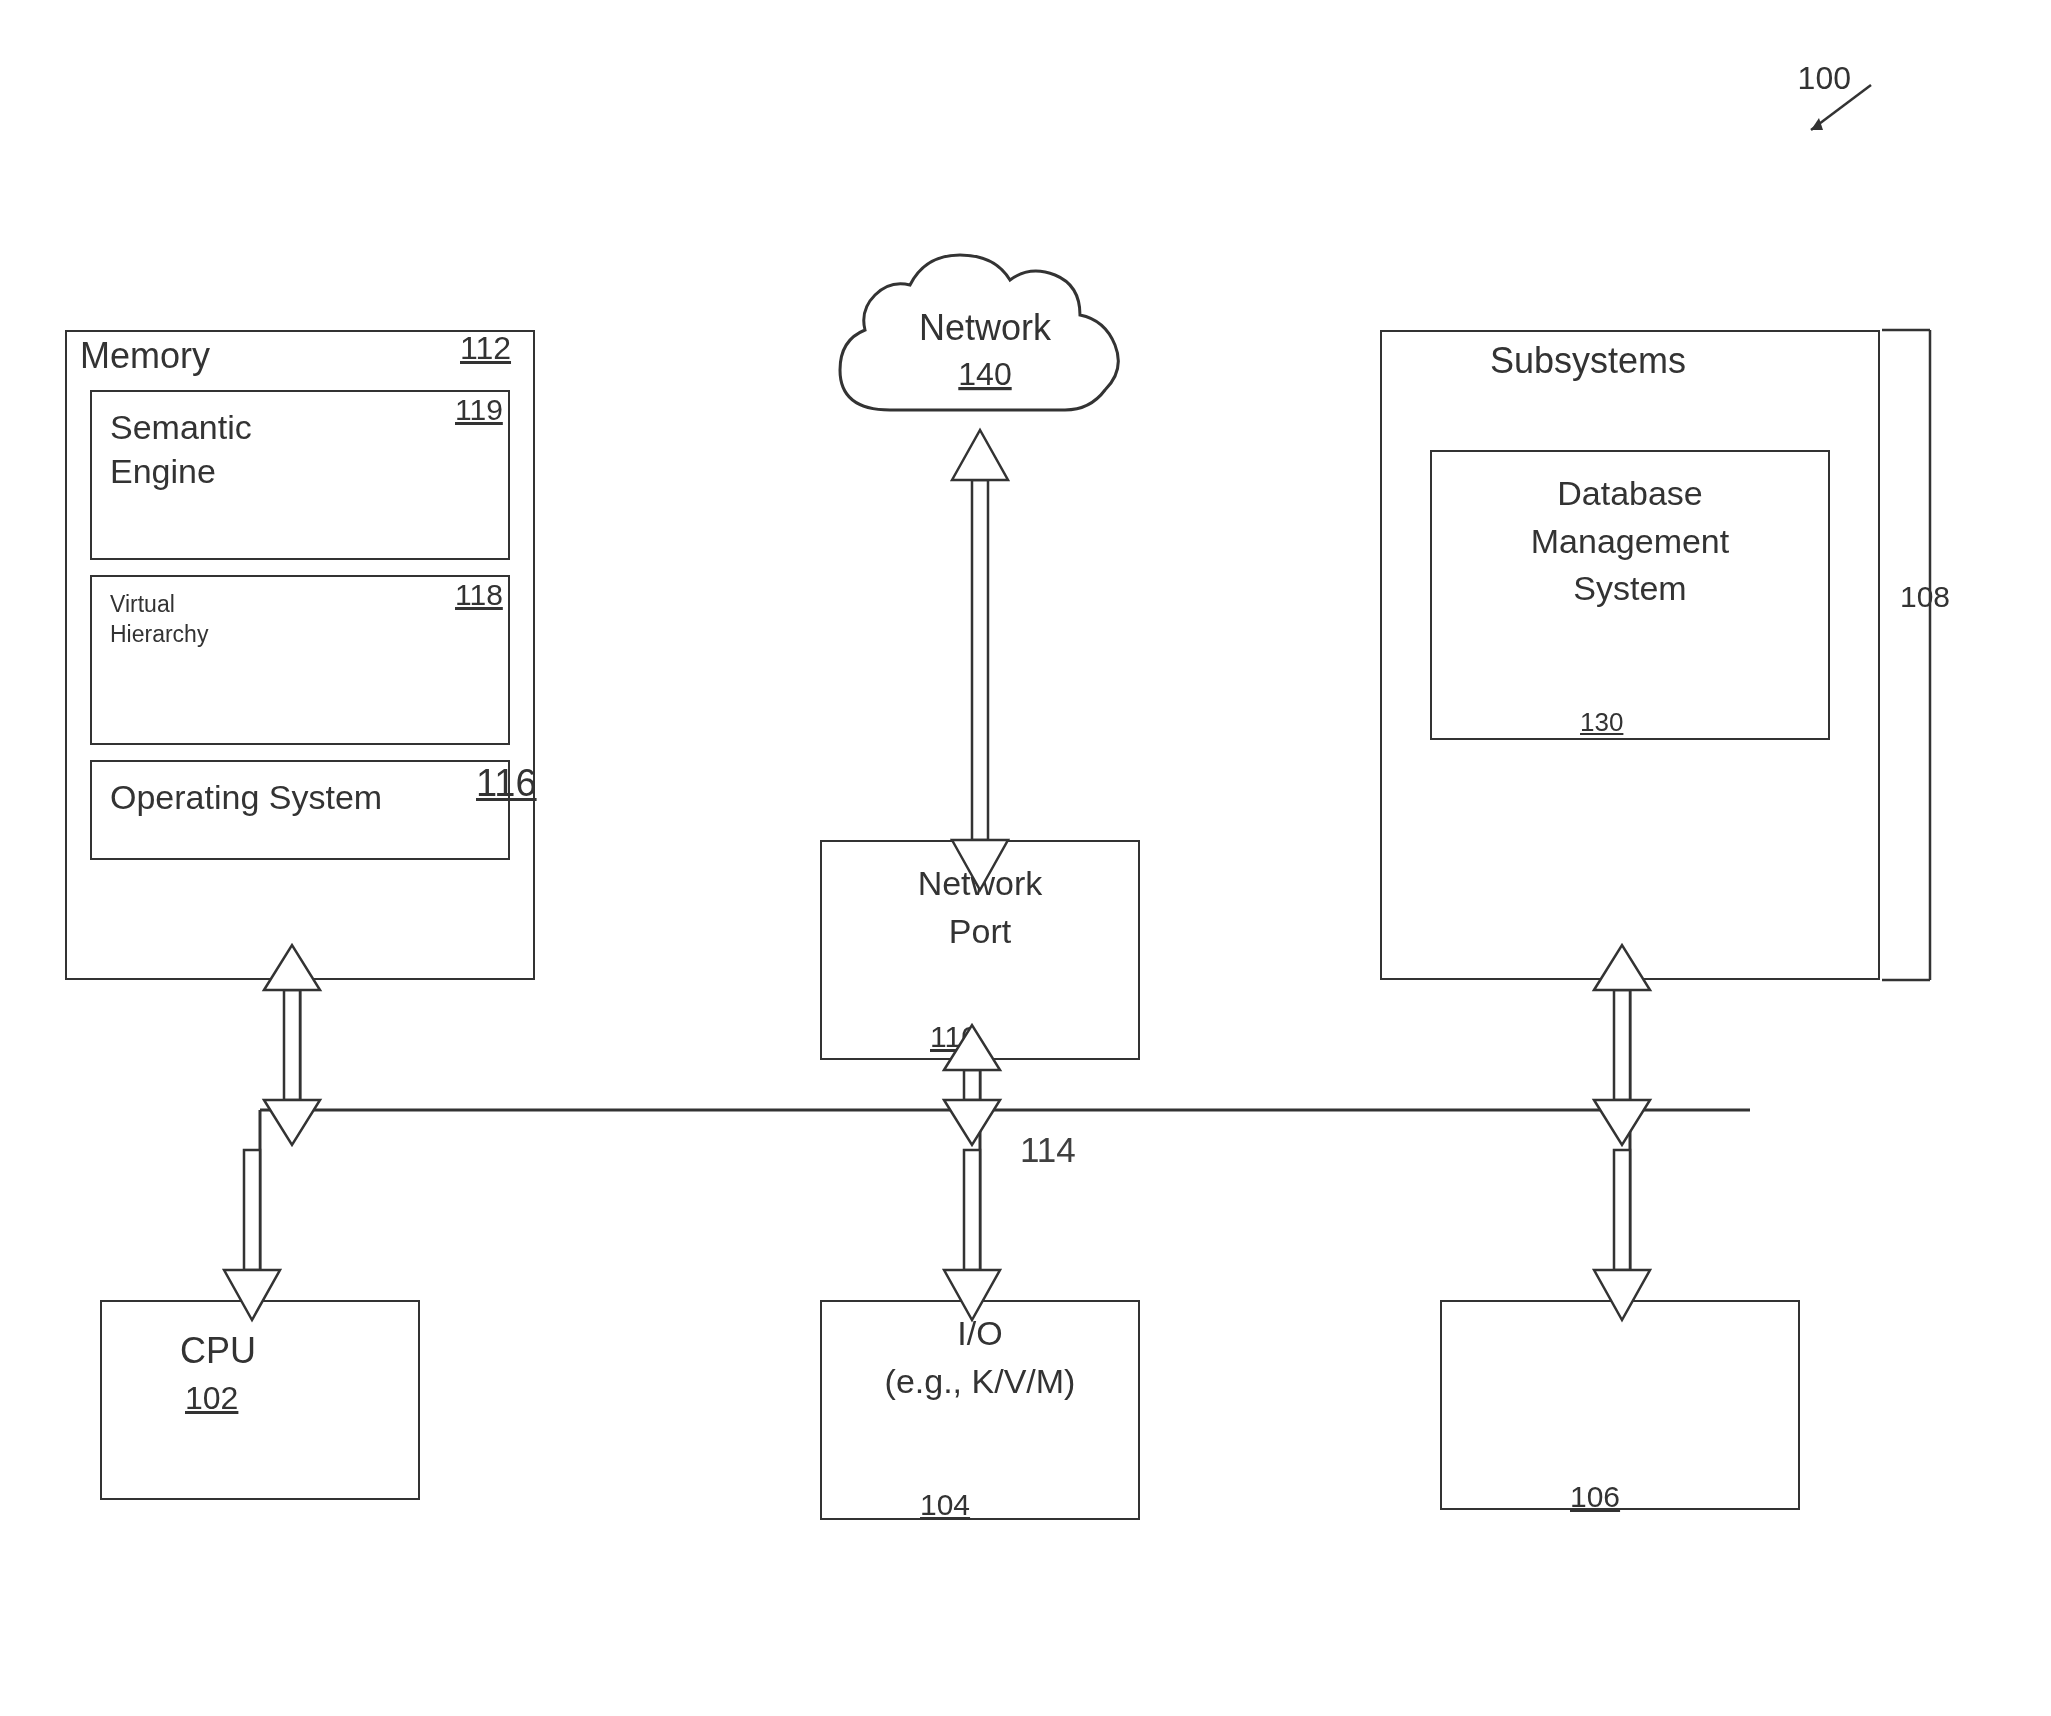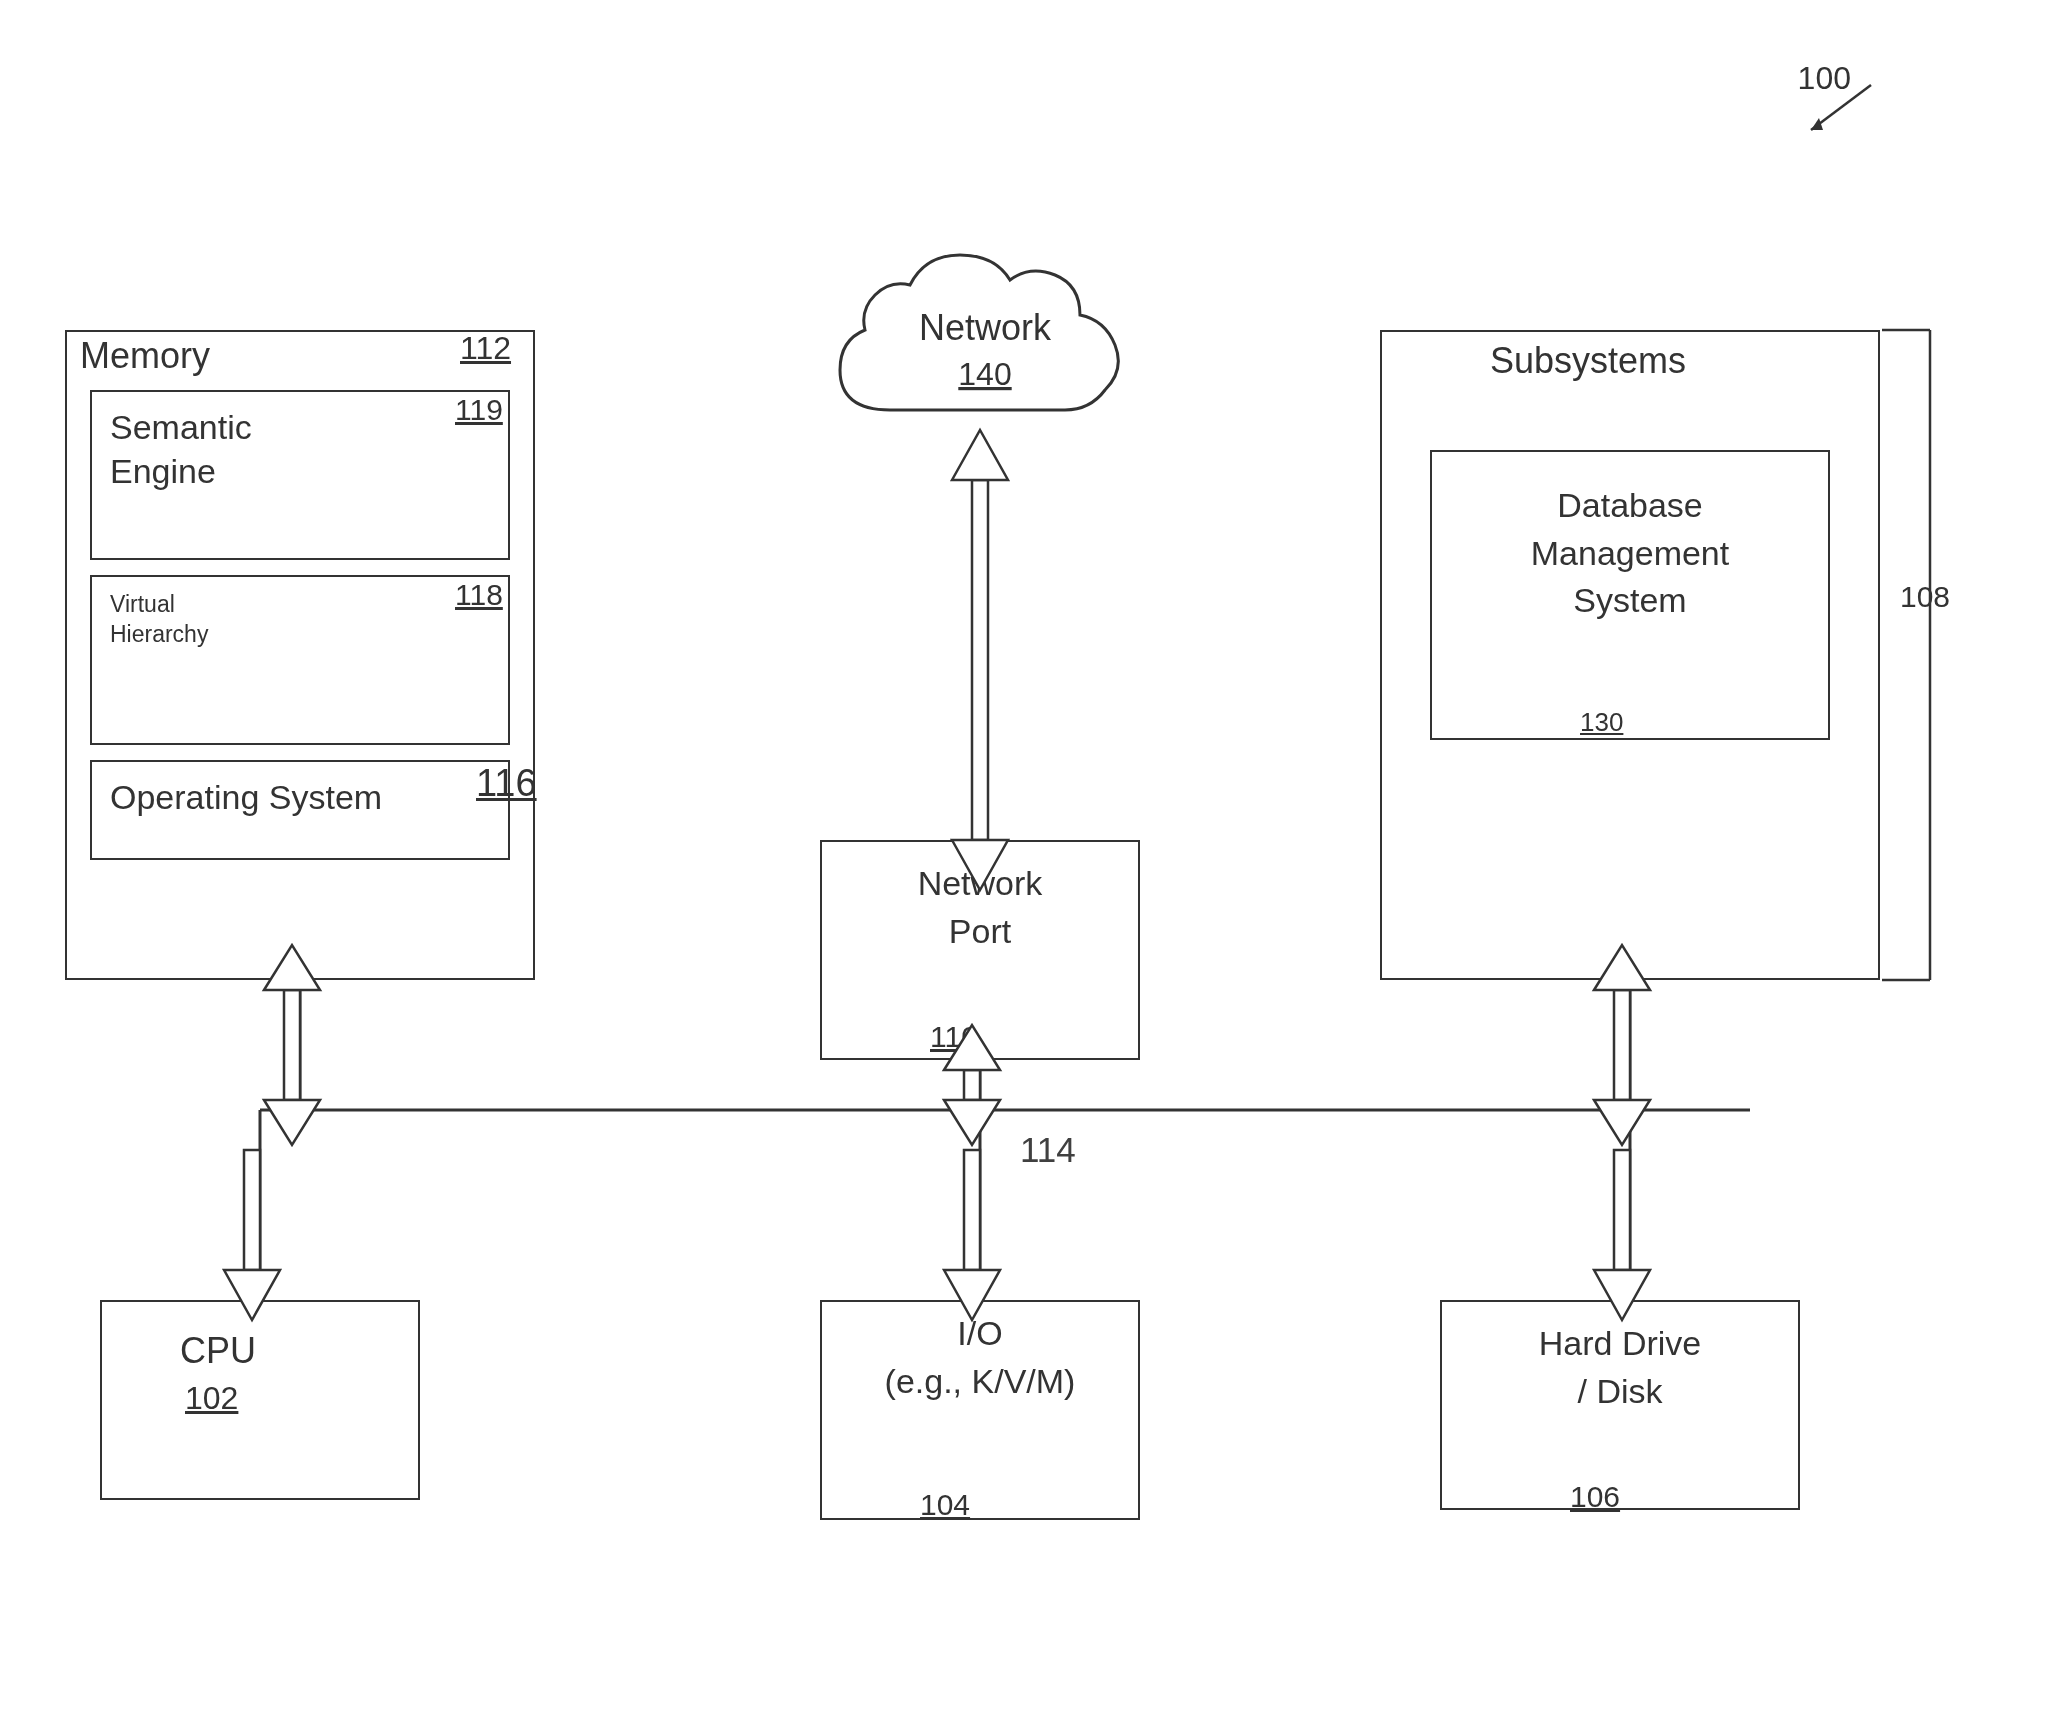--- a/index.html
+++ b/index.html
@@ -162,21 +162,20 @@
     }
     .db-label {
       position: absolute;
       top: 470px;
       left: 1470px;
       font-size: 34px;
       color: #333;
       line-height: 1.4;
       text-align: center;
       width: 320px;
-      margin-top: 12px;
     }
     .db-ref {
       position: absolute;
       top: 707px;
       left: 1580px;
       font-size: 26px;
       color: #333;
       text-decoration: underline;
     }
 
@@ -376,21 +375,20 @@
 
   <div class="box cpu-box"></div>
   <div class="cpu-label">CPU</div>
   <div class="cpu-ref">102</div>
 
   <div class="box io-box"></div>
   <div class="io-label">I/O<br>(e.g., K/V/M)</div>
   <div class="io-ref">104</div>
 
   <div class="box hd-box"></div>
-  <div class="hd-label">Hard Drive<br>/ Disk</div>
   <div class="hd-ref">106</div>
 
   <div class="ref-114">114</div>
 
   <svg class="svg-overlay">
     <defs>
 
       <marker id="arrowUp" markerWidth="10" markerHeight="10" refX="5" refY="3" orient="auto">
         <polygon points="0,6 5,0 10,6" fill="#333"></polygon>
       </marker>

